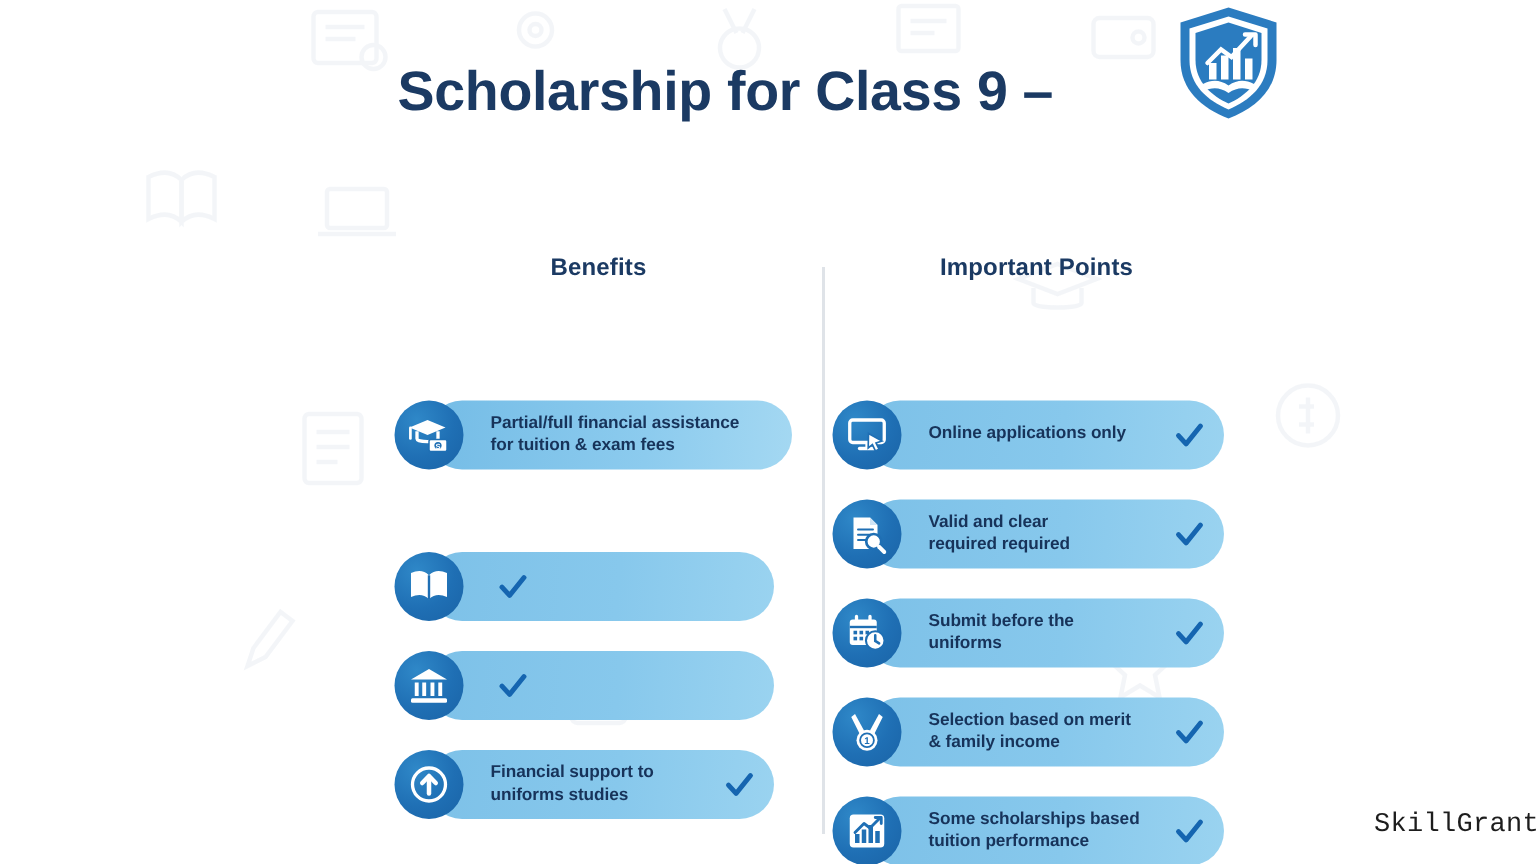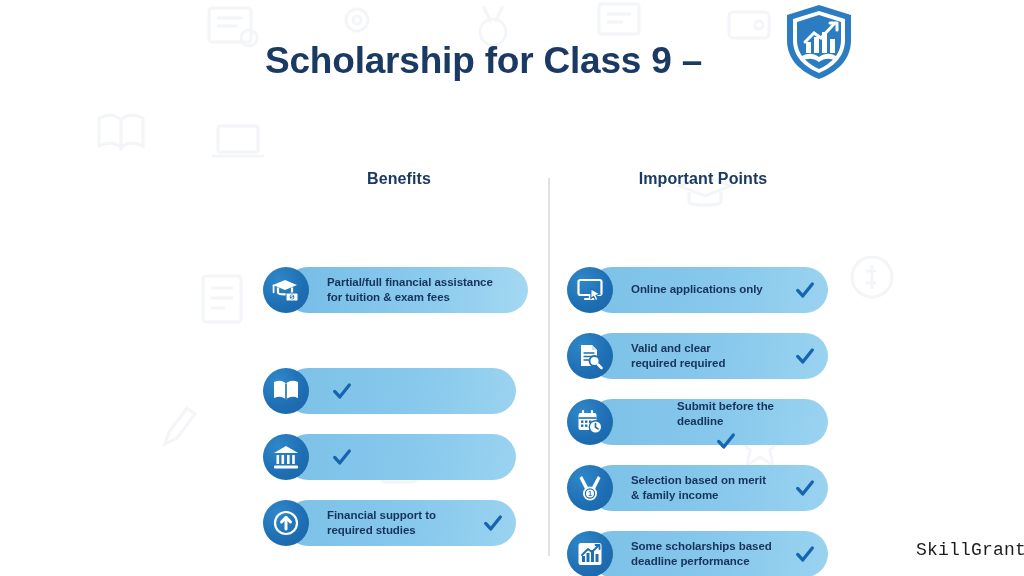--- a/index.html
+++ b/index.html
@@ -62,21 +62,21 @@
   }
   .divider{
     position:absolute;
     left:513px; top:8px;
     width:1.5px; height:378px;
     background:#dfe3e8;
   }
 
   .col{ position:absolute; top:0; }
   .col-left{ left:228px; width:272px; }
-  .col-right{ left:532px; width:272px; }
+  .col-right{ left:520px; width:272px; }
 
   .col-head{
     font-size:16px;
     font-weight:bold;
     color:#1b3a63;
     text-align:center;
     letter-spacing:.1px;
     margin-bottom:15px;
     height:24px;
   }
@@ -312,21 +312,21 @@
               <rect x="20.2" y="12" width="2.6" height="9" fill="#ffffff"></rect>
               <rect x="2" y="22.5" width="24" height="3" rx="1" fill="#ffffff"></rect>
             </svg>
           </div>
         </div>
 
         <div class="row" style="top:291px;">
           <div class="pill" style="width:231px;align-items:center;">
             <div class="pill-text">
               <span>Financial support to</span><br>
-              <span>required studies</span>
+              <span>uniforms studies</span>
             </div>
             <svg class="check" viewBox="0 0 24 24" fill="none">
               <path d="M4 12.5 L9.5 18.5 L20 5.5" stroke="#1565b0" stroke-width="3.6" stroke-linecap="round" stroke-linejoin="round"></path>
             </svg>
           </div>
           <div class="badge">
             <svg width="28" height="28" viewBox="0 0 28 28" fill="none">
               <circle cx="14" cy="14" r="11" stroke="#ffffff" stroke-width="2.2" fill="none"></circle>
               <path d="M14 20 V9" stroke="#ffffff" stroke-width="3" stroke-linecap="round"></path>
               <path d="M9.5 13 L14 8.3 L18.5 13" stroke="#ffffff" stroke-width="3" stroke-linecap="round" stroke-linejoin="round" fill="none"></path>
@@ -375,24 +375,24 @@
               <path d="M5 3 h11 l5 5 v16 H5 Z" fill="#ffffff"></path>
               <path d="M16 3 v5 h5" fill="#cfe4f5"></path>
               <path d="M8 11 h10M8 14.5 h10M8 18 h6" stroke="#1f6fb4" stroke-width="1.3" stroke-linecap="round"></path>
               <circle cx="18.5" cy="19" r="5" fill="#ffffff" stroke="#1f6fb4" stroke-width="1.8"></circle>
               <path d="M22 22.5 L25.5 26" stroke="#ffffff" stroke-width="2.6" stroke-linecap="round"></path>
             </svg>
           </div>
         </div>
 
         <div class="row" style="top:190px;">
-          <div class="pill" style="width:239px;flex-direction:column;">
+          <div class="pill" style="width:239px;">
             <div class="pill-text">
               <span>Submit before the</span><br>
-              <span>deadline</span>
+              <span>uniforms</span>
             </div>
             <svg class="check" viewBox="0 0 24 24" fill="none">
               <path d="M4 12.5 L9.5 18.5 L20 5.5" stroke="#1565b0" stroke-width="3.6" stroke-linecap="round" stroke-linejoin="round"></path>
             </svg>
           </div>
           <div class="badge">
             <svg width="28" height="28" viewBox="0 0 28 28" fill="none">
               <rect x="2.5" y="5" width="18" height="17" rx="2" fill="#ffffff"></rect>
               <path d="M2.5 10 h18" stroke="#1f6fb4" stroke-width="1.6"></path>
               <path d="M7 3 v4M16 3 v4" stroke="#ffffff" stroke-width="2.2" stroke-linecap="round"></path>
@@ -427,21 +427,21 @@
               <circle cx="14" cy="19.5" r="4.6" fill="none" stroke="#1f6fb4" stroke-width="1.2"></circle>
               <text x="14" y="22" font-size="6.5" font-weight="bold" fill="#1f6fb4" text-anchor="middle" font-family="sans-serif">1</text>
             </svg>
           </div>
         </div>
 
         <div class="row" style="top:322px;">
           <div class="pill" style="width:239px;">
             <div class="pill-text">
               <span>Some scholarships based</span><br>
-              <span>deadline performance</span>
+              <span>tuition performance</span>
             </div>
             <svg class="check" viewBox="0 0 24 24" fill="none">
               <path d="M4 12.5 L9.5 18.5 L20 5.5" stroke="#1565b0" stroke-width="3.6" stroke-linecap="round" stroke-linejoin="round"></path>
             </svg>
           </div>
           <div class="badge">
             <svg width="28" height="28" viewBox="0 0 28 28" fill="none">
               <rect x="2.5" y="3" width="23" height="22" rx="2.5" fill="#ffffff"></rect>
               <g fill="#1f6fb4">
                 <rect x="6" y="16" width="3" height="6"></rect>

